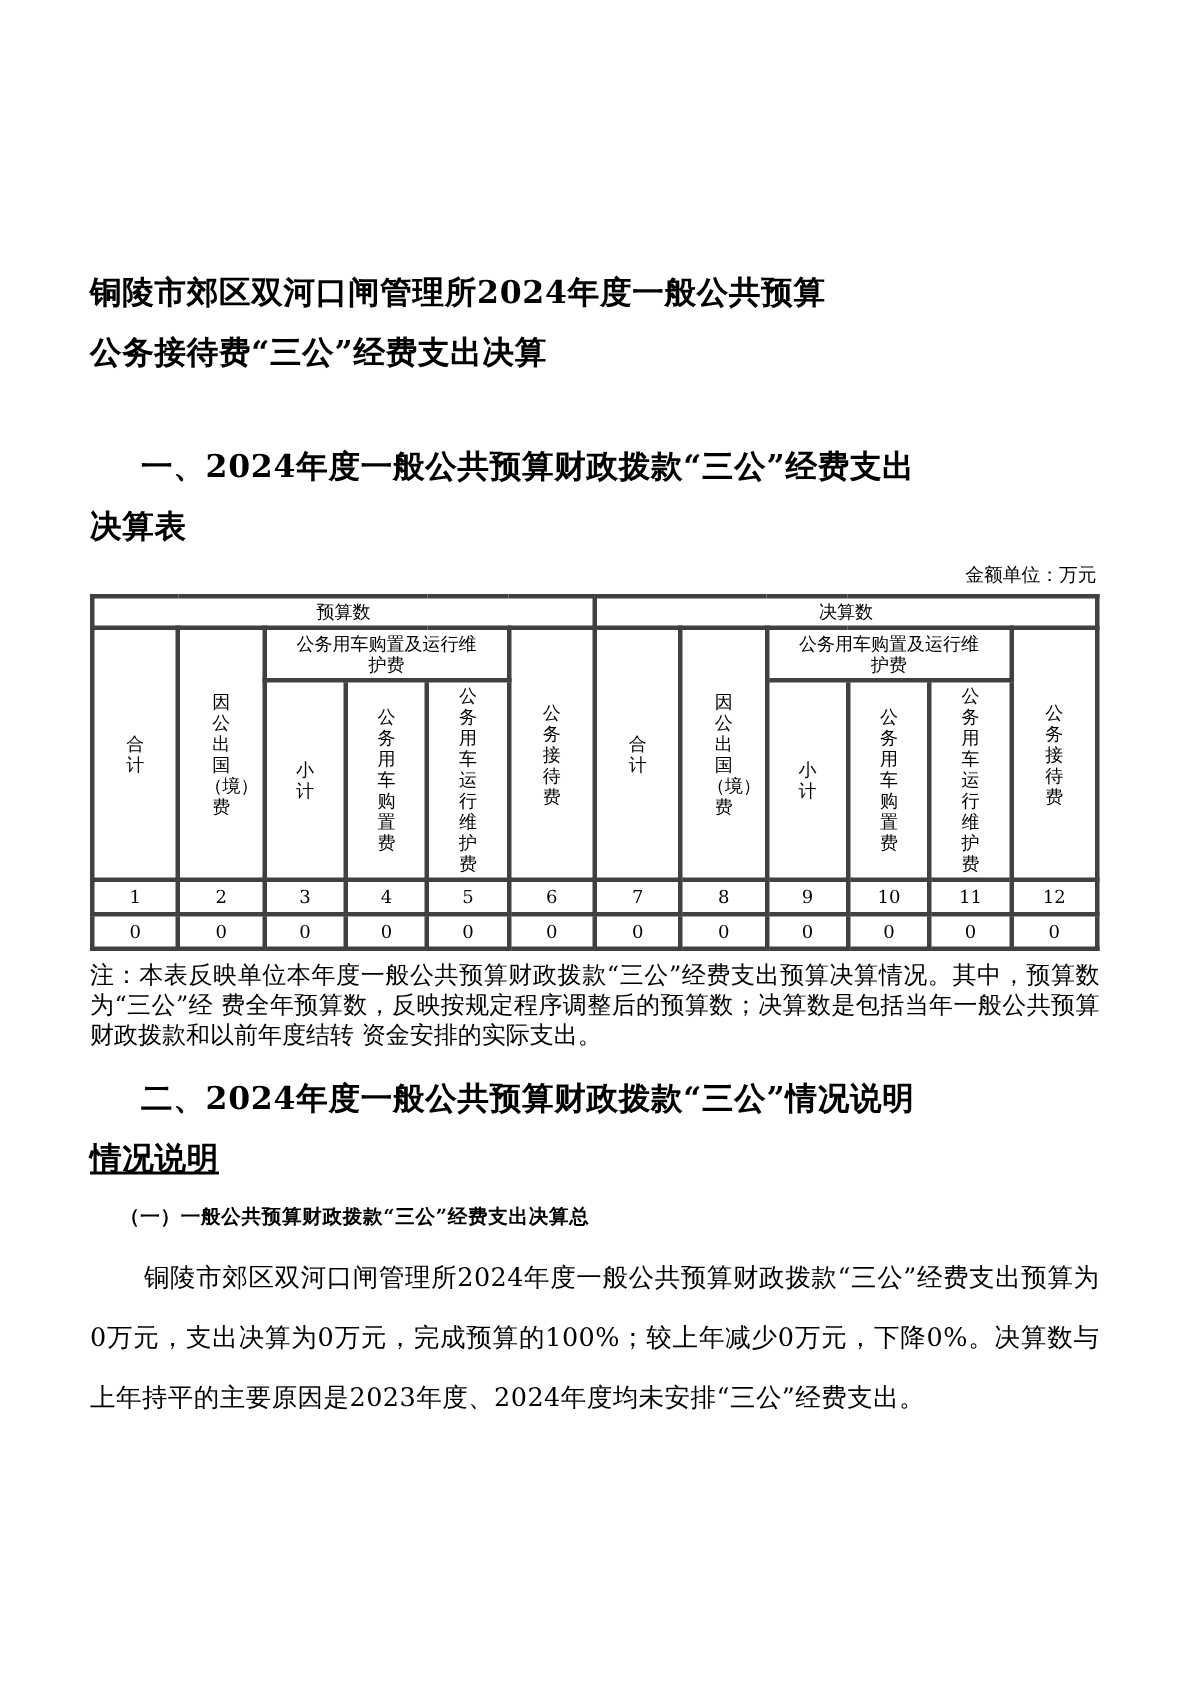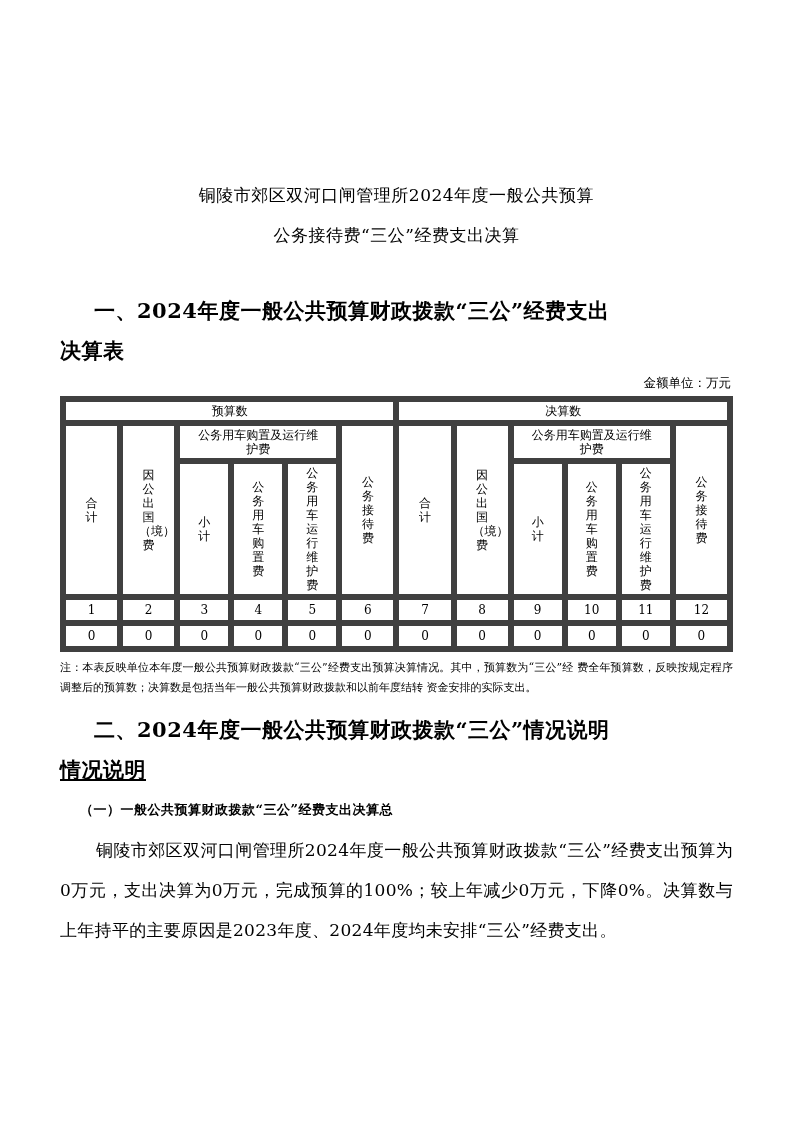--- a/index.html
+++ b/index.html
@@ -15,24 +15,23 @@
     -webkit-font-smoothing: antialiased;
   }
   .page {
     position: relative;
     width: 793px;
     height: 1122px;
     box-sizing: border-box;
     padding: 175px 60px 0 60px;
   }
   .doc-title {
-    text-align: center;
     font-family: "DejaVu Serif", serif;
-    font-weight: normal;
-    font-size: 17px;
+    font-weight: bold;
+    font-size: 21px;
     line-height: 40px;
     letter-spacing: 0.5px;
   }
   .doc-title .line {
     display: block;
   }
   .section-heading {
     font-size: 21px;
     font-weight: bold;
     line-height: 40px;
@@ -53,38 +52,38 @@
     padding-right: 2px;
   }
   table.fin {
     border-collapse: collapse;
     width: 100%;
     table-layout: fixed;
     font-size: 12px;
     line-height: 14px;
   }
   table.fin th, table.fin td {
-    border: 6px solid #404040;
+    border: 3px solid #404040;
     text-align: center;
     vertical-align: middle;
     padding: 2px 16px;
     font-weight: normal;
     word-break: break-all;
   }
   table.fin .tall {
     height: 30px;
   }
   table.fin .h-group {
     height: 20px;
   }
   table.fin .num-row td {
     height: 16px;
   }
   .note {
-    font-size: 11px;
+    font-size: 16px;
     line-height: 20px;
     margin-top: 6px;
     text-align: justify;
   }
   .sec2 {
     margin-top: 12px;
     text-indent: 34px;
   }
   .sec2-cont {
     text-indent: 0;

